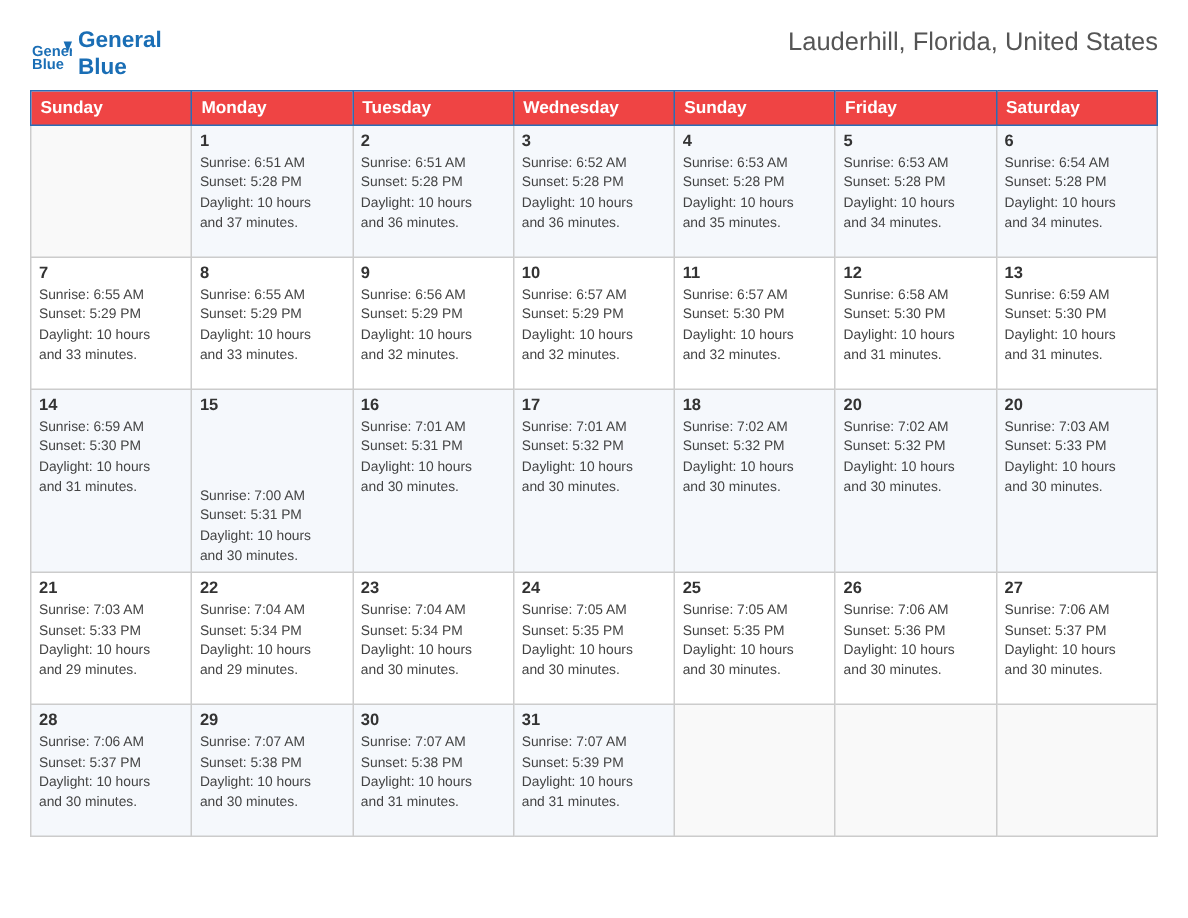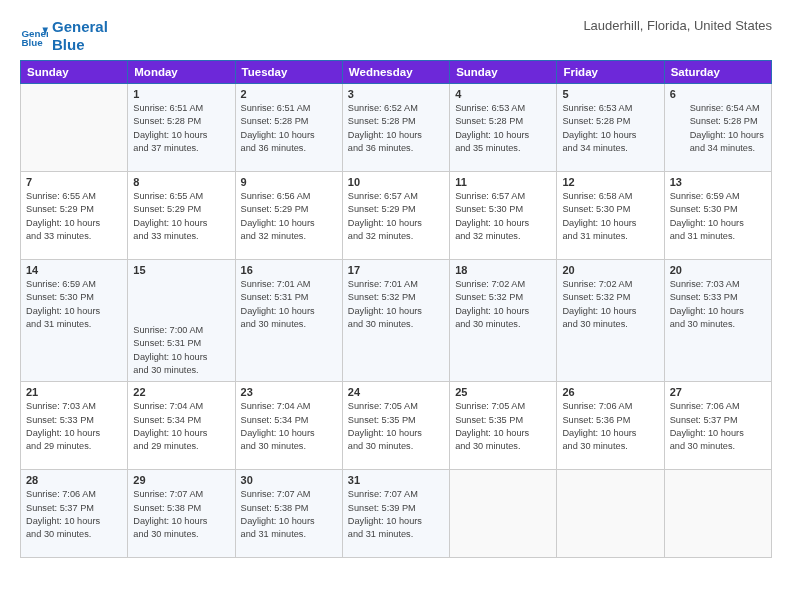--- a/index.html
+++ b/index.html
@@ -42,30 +42,30 @@
     }
     .title-block {
       text-align: right;
     }
     .month-title {
       font-size: 30px;
       font-weight: bold;
       color: #333;
     }
     .location {
-      font-size: 13px;
+      font-size: 17px;
       color: #555;
     }
     table {
       width: 100%;
       border-collapse: collapse;
       table-layout: fixed;
     }
     thead th {
-      background: #6d28d9;
+      background: #ef4444;
       color: #fff;
       font-size: 11.5px;
       font-weight: bold;
       text-align: left;
       padding: 5px 6px;
       border: 1px solid #2a6db5;
     }
     tbody td {
       border: 1px solid #ccc;
       vertical-align: top;
@@ -163,21 +163,21 @@
           </td>
           <td>
             <span class="day-num">5</span>
             <div class="day-info" style="white-space: pre-line;">Sunrise: 6:53 AM
 Sunset: 5:28 PM
 Daylight: 10 hours
 and 34 minutes.</div>
           </td>
           <td>
             <span class="day-num">6</span>
-            <div class="day-info" style="white-space: pre-line; margin-left: 20px;">Sunrise: 6:54 AM
+            <div class="day-info" style="white-space: pre-line;">Sunrise: 6:54 AM
 Sunset: 5:28 PM
 Daylight: 10 hours
 and 34 minutes.</div>
           </td>
         </tr>
         <tr>
           <td>
             <span class="day-num">7</span>
             <div class="day-info" style="white-space: pre-line;">Sunrise: 6:55 AM
 Sunset: 5:29 PM

